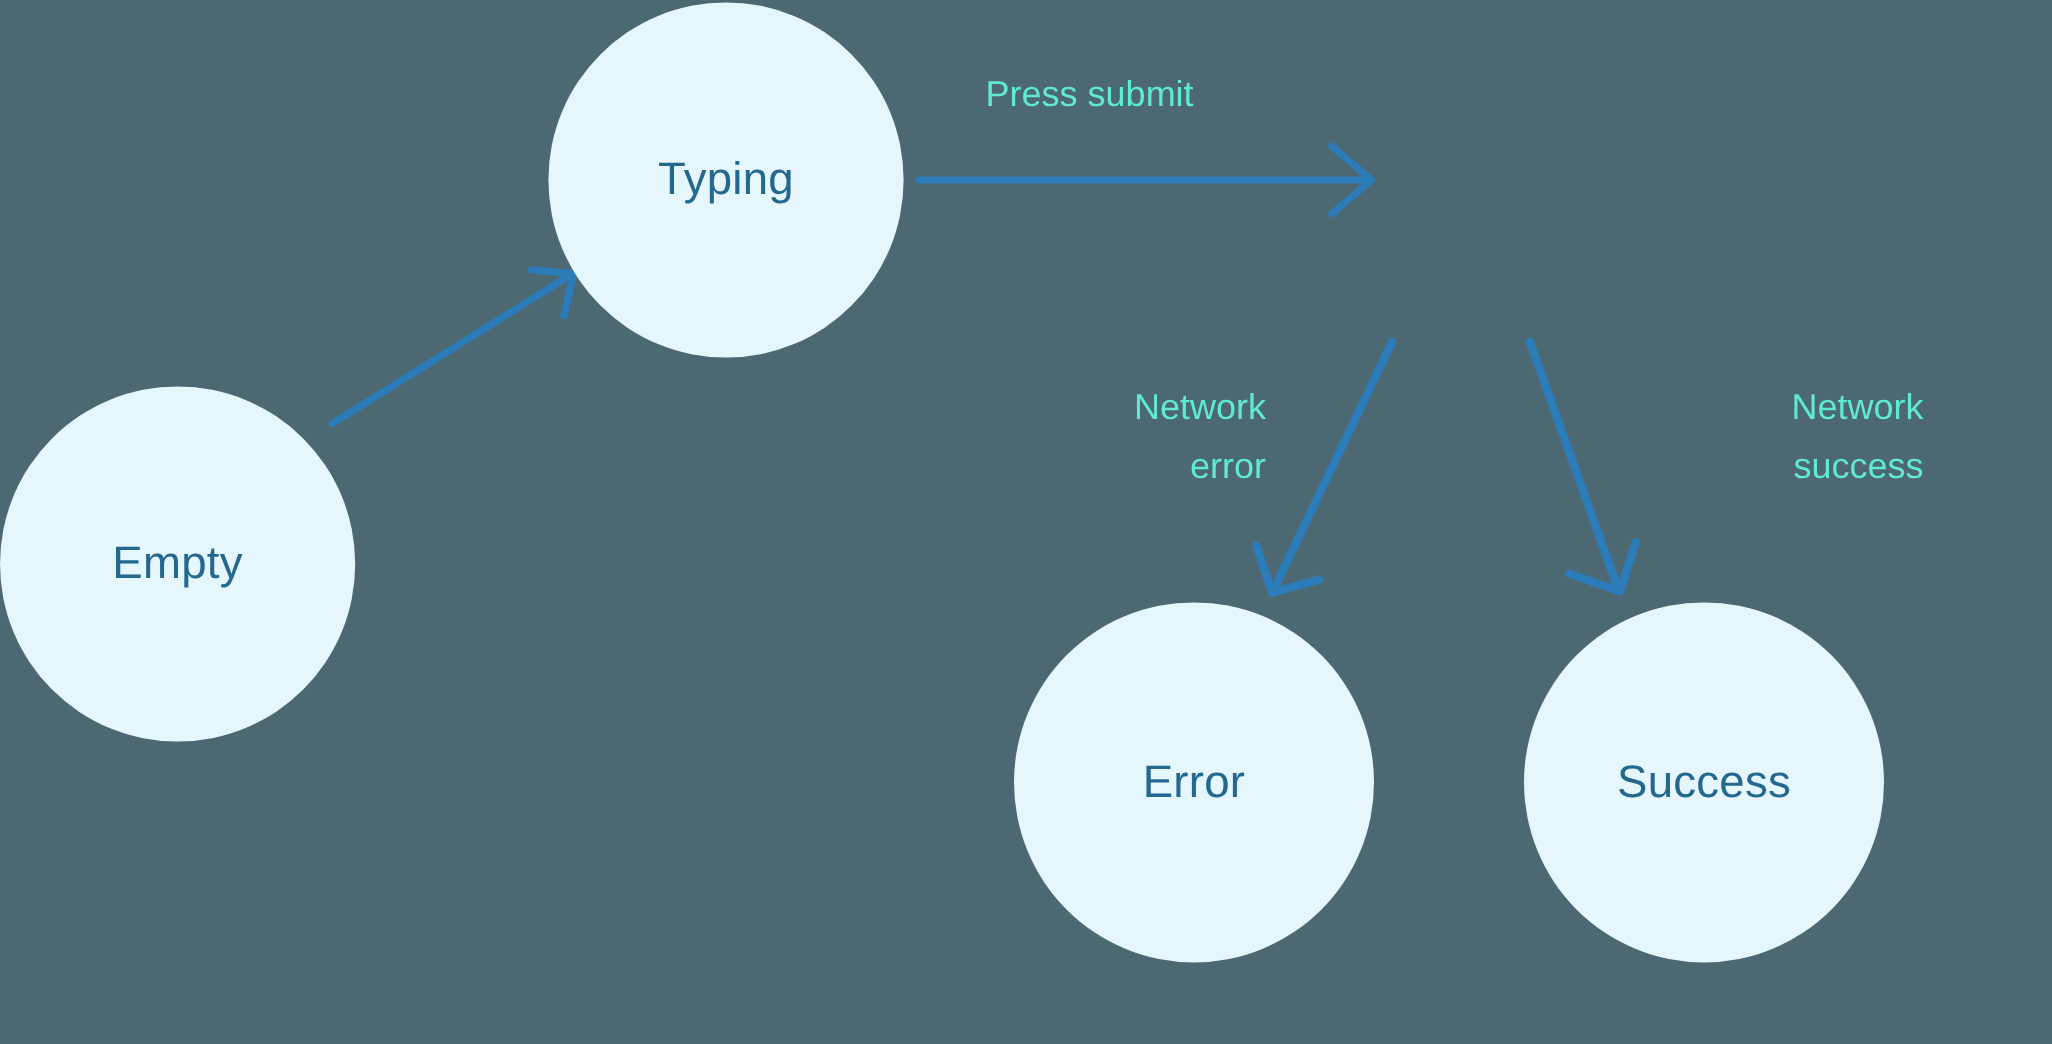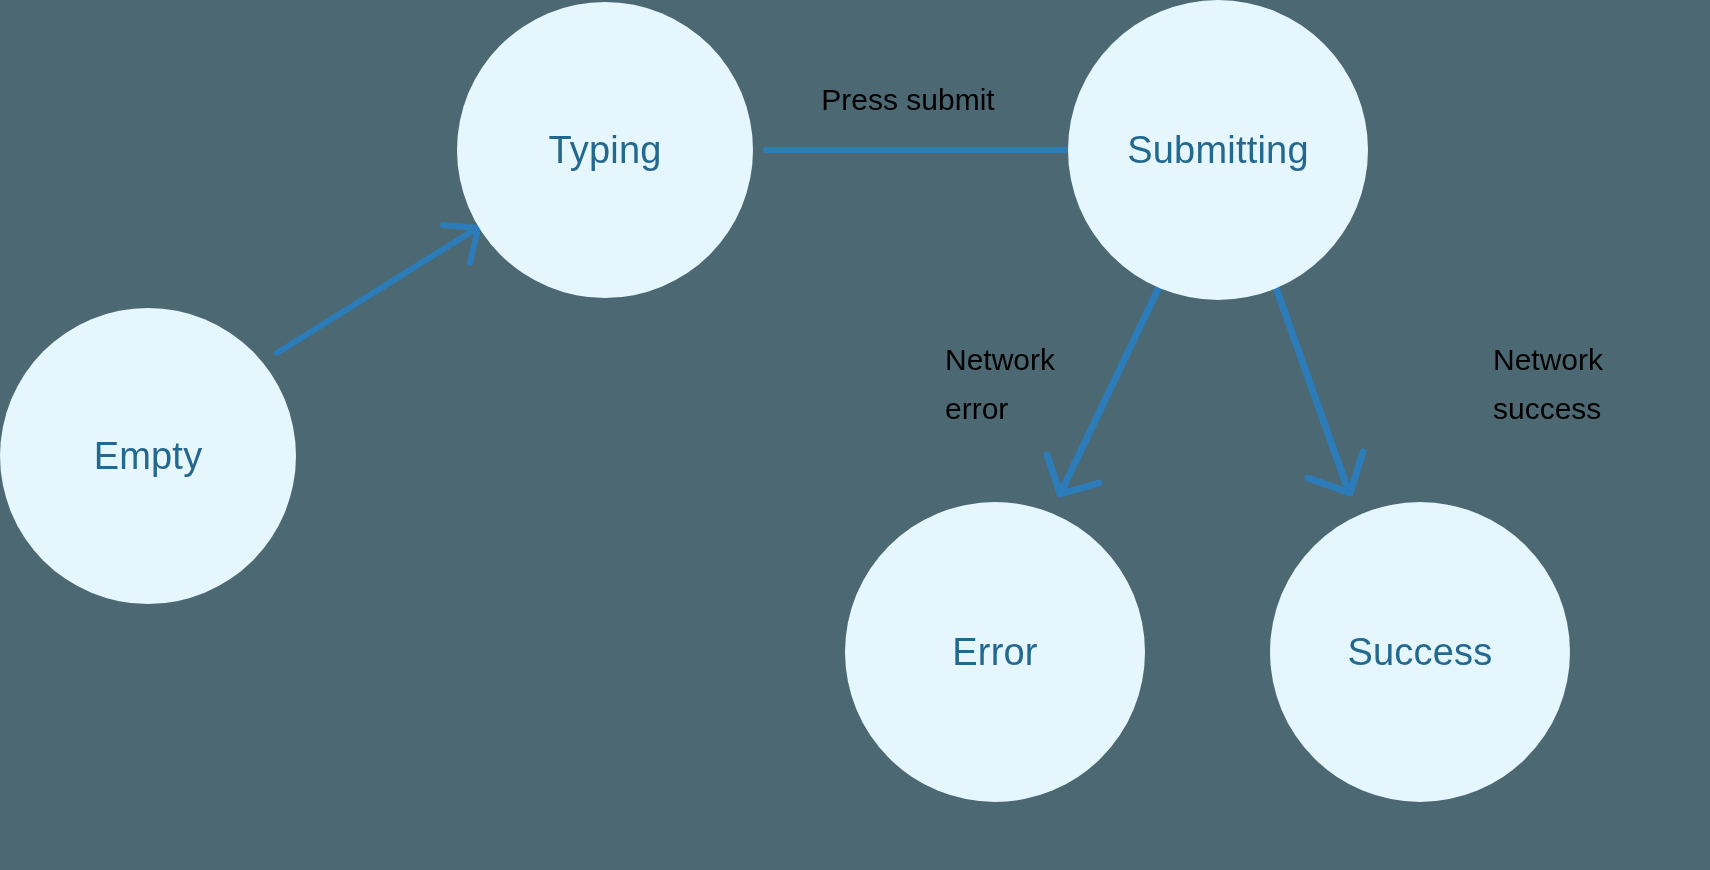--- a/index.html
+++ b/index.html
@@ -37,26 +37,25 @@
     color: #23688f;
     letter-spacing: 0.2px;
     line-height: 1;
     white-space: nowrap;
     text-align: center;
   }
   .edge-label {
     position: absolute;
     font-size: 30px;
     font-weight: 400;
-    color: #000000;
+    color: #5eead4;
     line-height: 1.62;
-    text-align: left;
+    text-align: right;
     white-space: pre-line;
     transform: translate(-50%, -50%);
-    margin-top: 20px;
   }
 </style>
 </head>
 <body>
 
 <div id="canvas">
 
   <svg id="svg-layer" viewBox="0 0 1710 870" xmlns="http://www.w3.org/2000/svg">
 
     <g>
@@ -73,31 +72,28 @@
       <line x1="1160" y1="285" x2="1063" y2="488" stroke="#2b7cb8" stroke-width="7" stroke-linecap="round"></line>
       <polyline points="1047,455 1060,494 1099,483" fill="none" stroke="#2b7cb8" stroke-width="7" stroke-linecap="round" stroke-linejoin="round"></polyline>
     </g>
 
     <g>
       <line x1="1275" y1="285" x2="1347" y2="487" stroke="#2b7cb8" stroke-width="7" stroke-linecap="round"></line>
       <polyline points="1308,478 1350,493 1363,452" fill="none" stroke="#2b7cb8" stroke-width="7" stroke-linecap="round" stroke-linejoin="round"></polyline>
     </g>
   </svg>
 
-  <div class="node" style="left:0px; top:308px; width:296px; height:296px;">
+  <div class="node" style="left:0px; top:322px; width:296px; height:296px;">
     <span class="node-label">Empty</span>
   </div>
 
   <div class="node" style="left:457px; top:2px; width:296px; height:296px;">
     <span class="node-label">Typing</span>
   </div>
 
-  <div class="node" style="left:1068px; top:0px; width:300px; height:300px;">
-    <span class="node-label">Submitting</span>
-  </div>
 
   <div class="node" style="left:845px; top:502px; width:300px; height:300px;">
     <span class="node-label">Error</span>
   </div>
 
   <div class="node" style="left:1270px; top:502px; width:300px; height:300px;">
     <span class="node-label">Success</span>
   </div>
 
 

